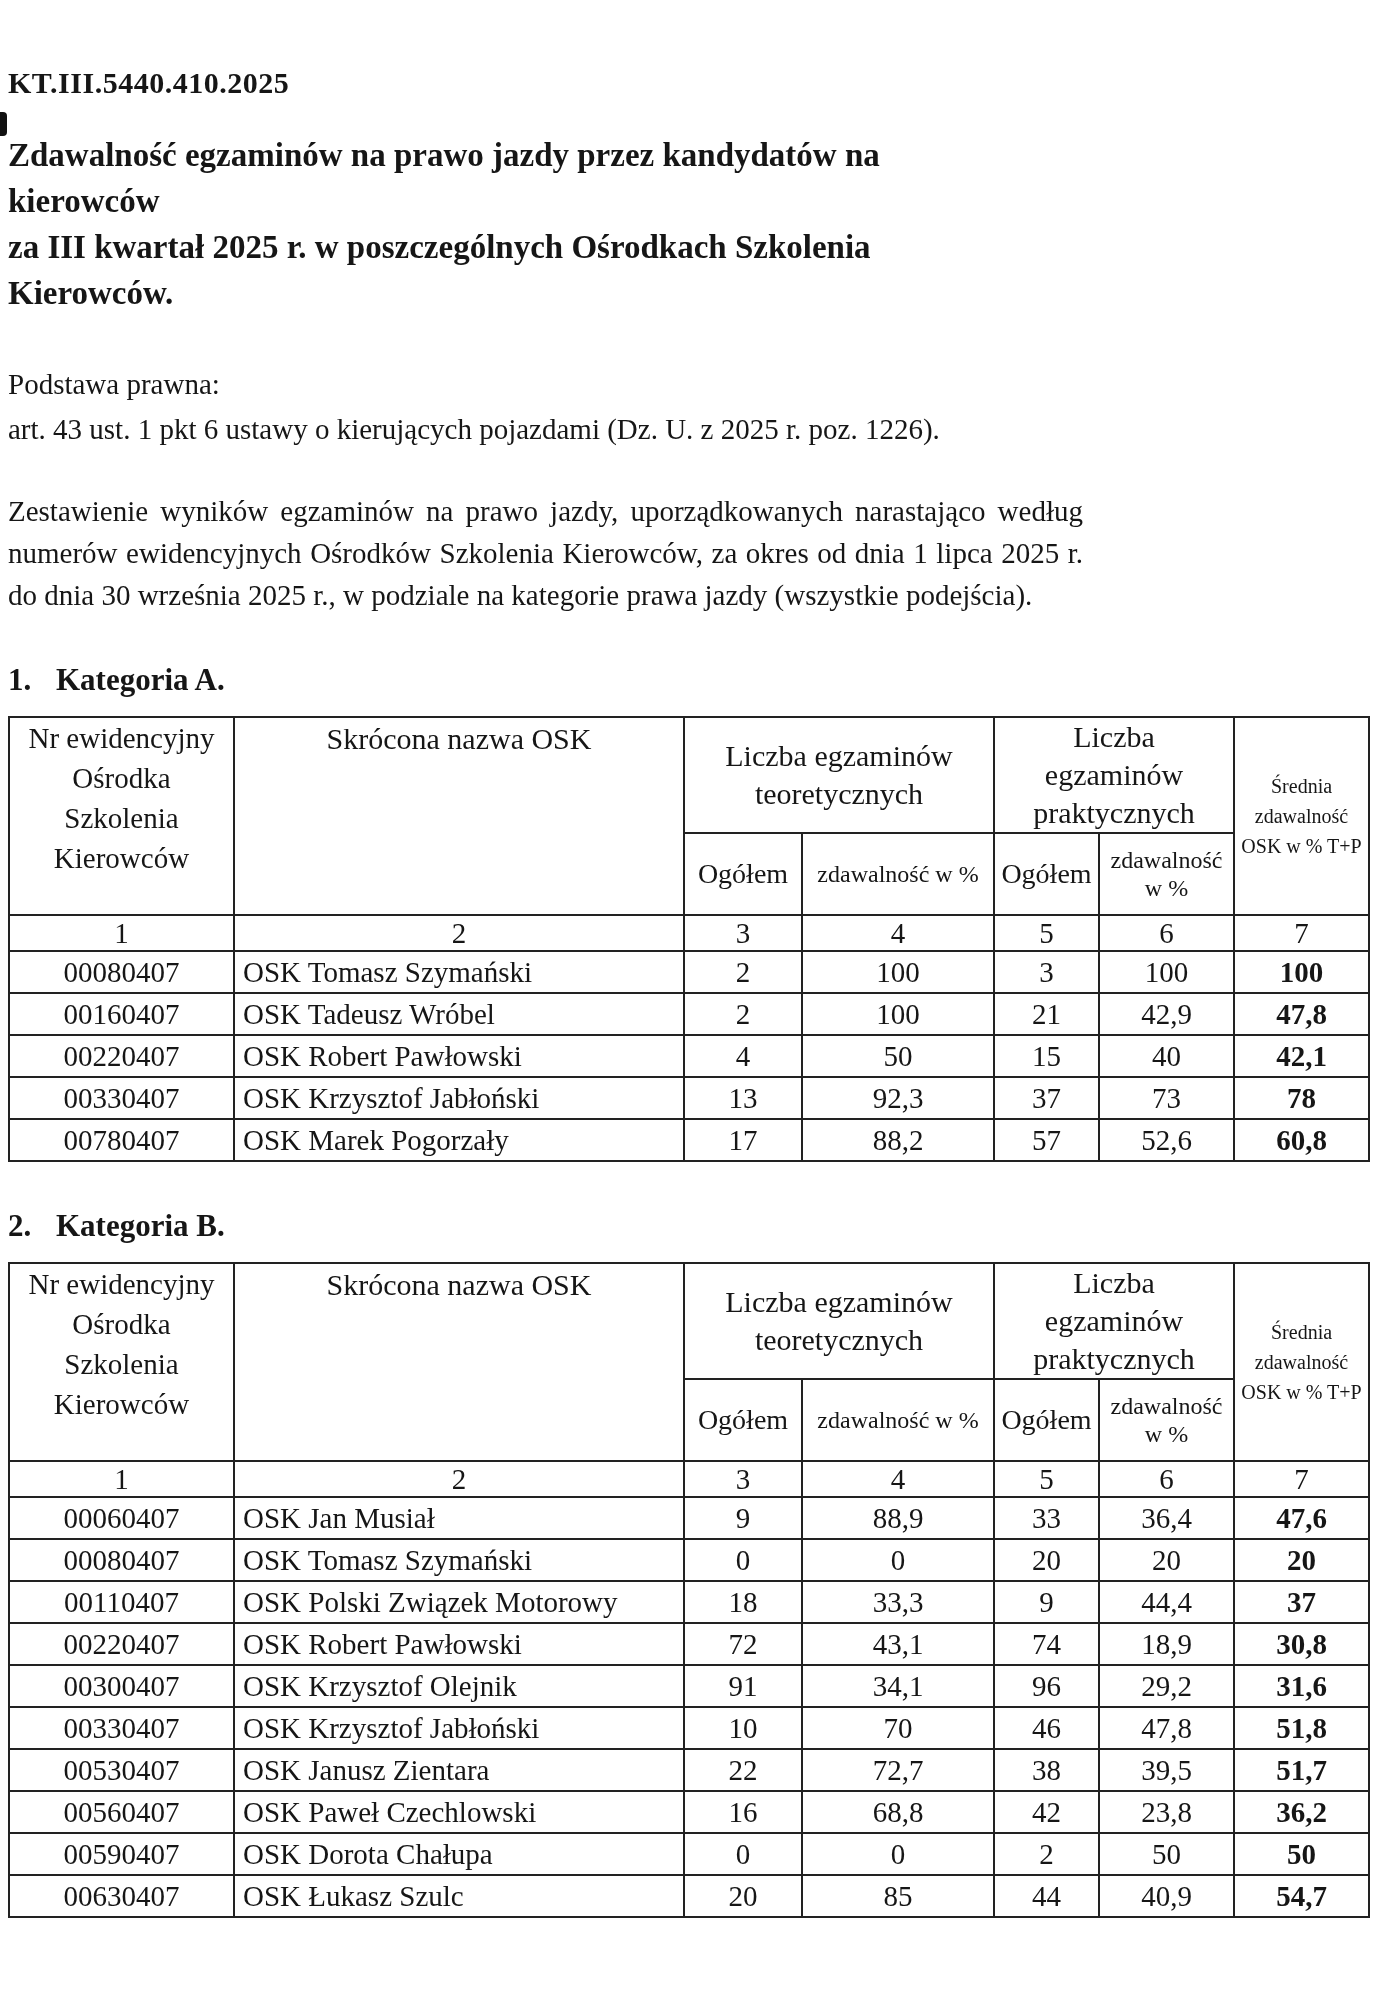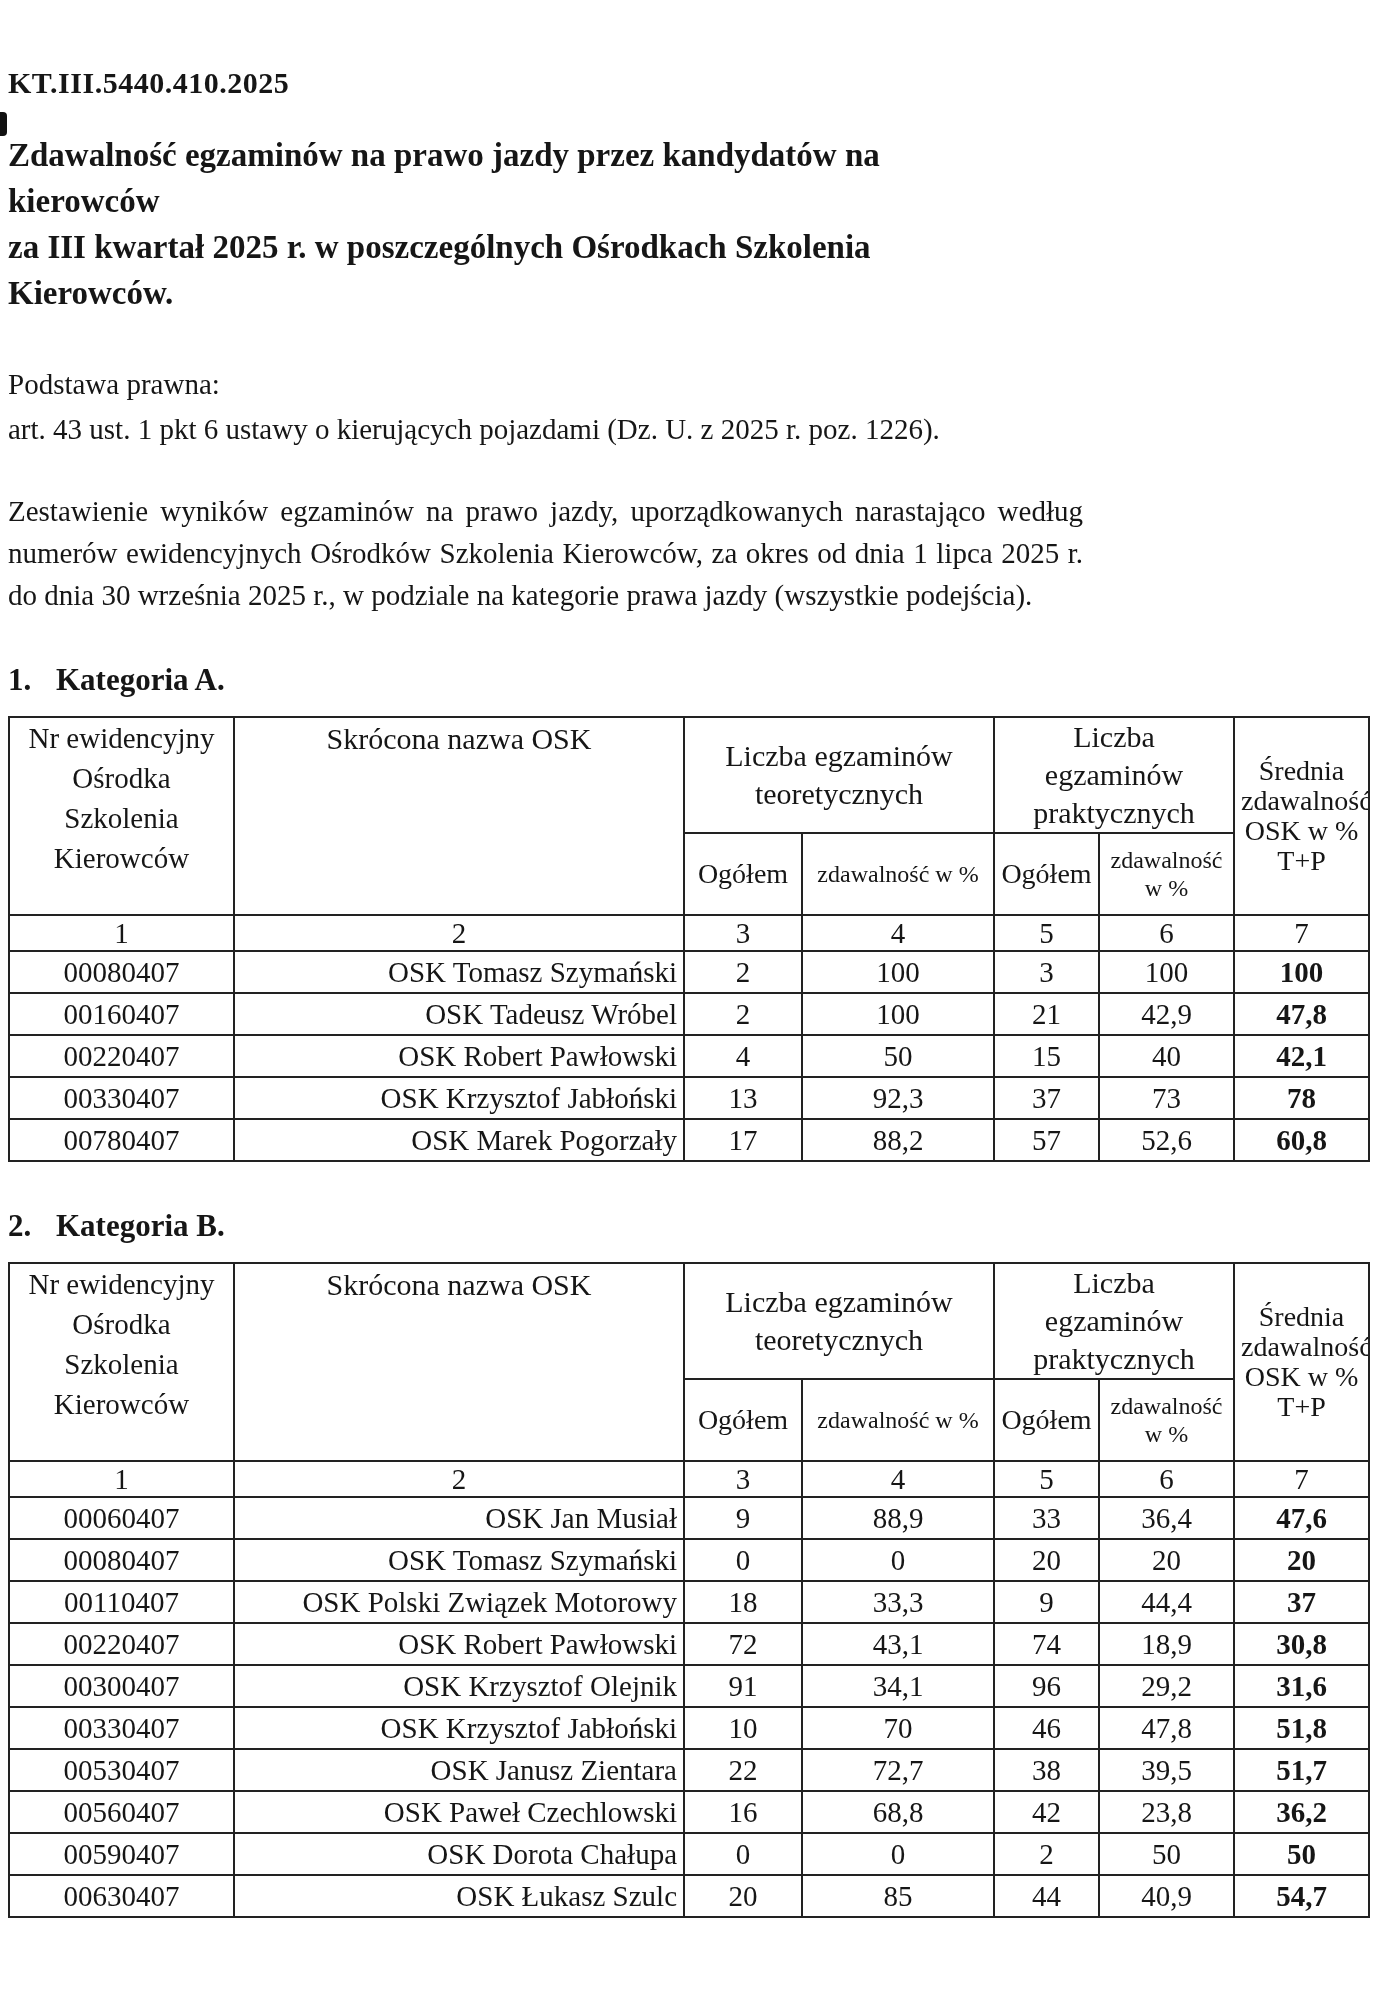--- a/index.html
+++ b/index.html
@@ -50,26 +50,26 @@
   table.results th { font-weight:normal; }
 
   th.hdr-left {
     text-align:left; vertical-align:top; padding:6px 4px 0 6px;
     font-size:29px; line-height:40px;
   }
   th.hdr-name { vertical-align:top; padding-top:8px; line-height:42px; font-size:30px; }
   th.group { font-size:30px; line-height:38px; vertical-align:middle; height:82px; }
   th.sub-total { font-size:28px; height:80px; white-space:nowrap; }
   th.sub-rate { font-size:24px; line-height:28px; }
-  th.hdr-avg { font-size:28px; line-height:30px; vertical-align:middle; }
+  th.hdr-avg { font-size:20px; line-height:30px; vertical-align:middle; }
 
   tr.numrow td { height:34px; font-size:29px; padding:0; }
 
   tbody td { height:40px; }
-  tbody td.col2 { text-align:right; padding-left:8px; }
+  tbody td.col2 { text-align:left; padding-left:8px; }
   tbody td.col7 { font-weight:bold; }
 </style>
 </head>
 <body>
 
 <div class="page">
 
   <div class="scan-artifact"></div>
 
 

